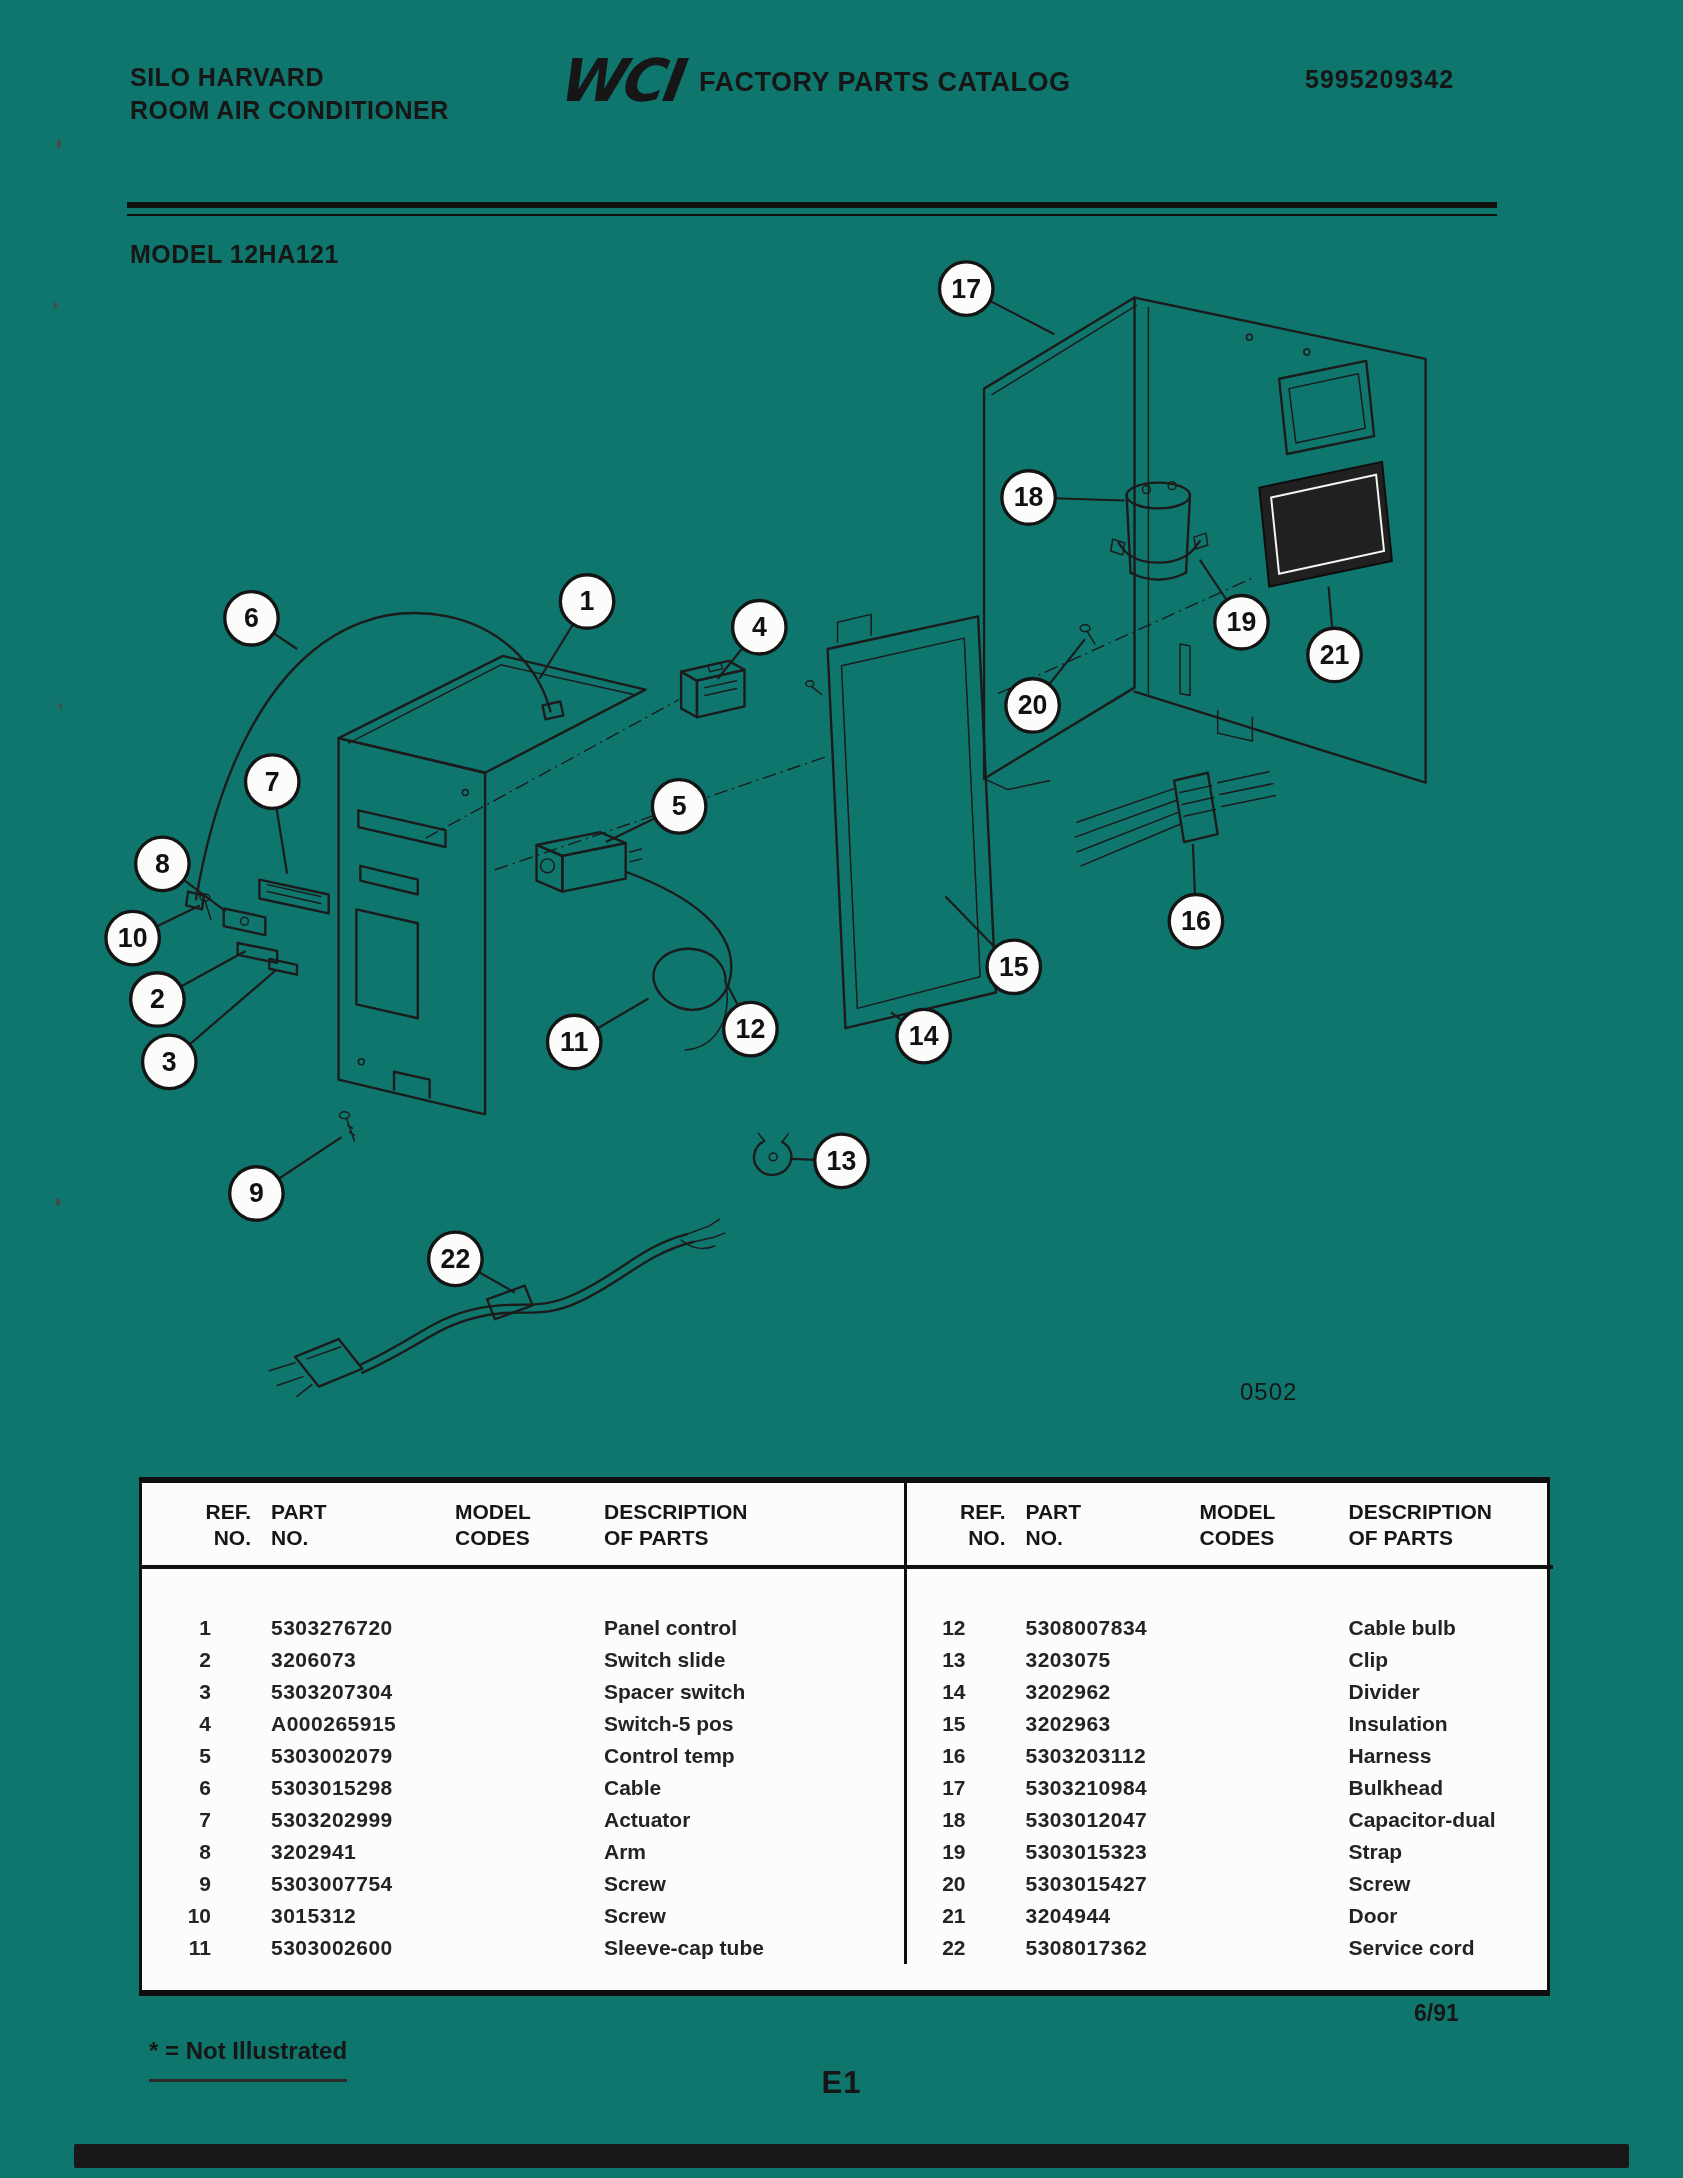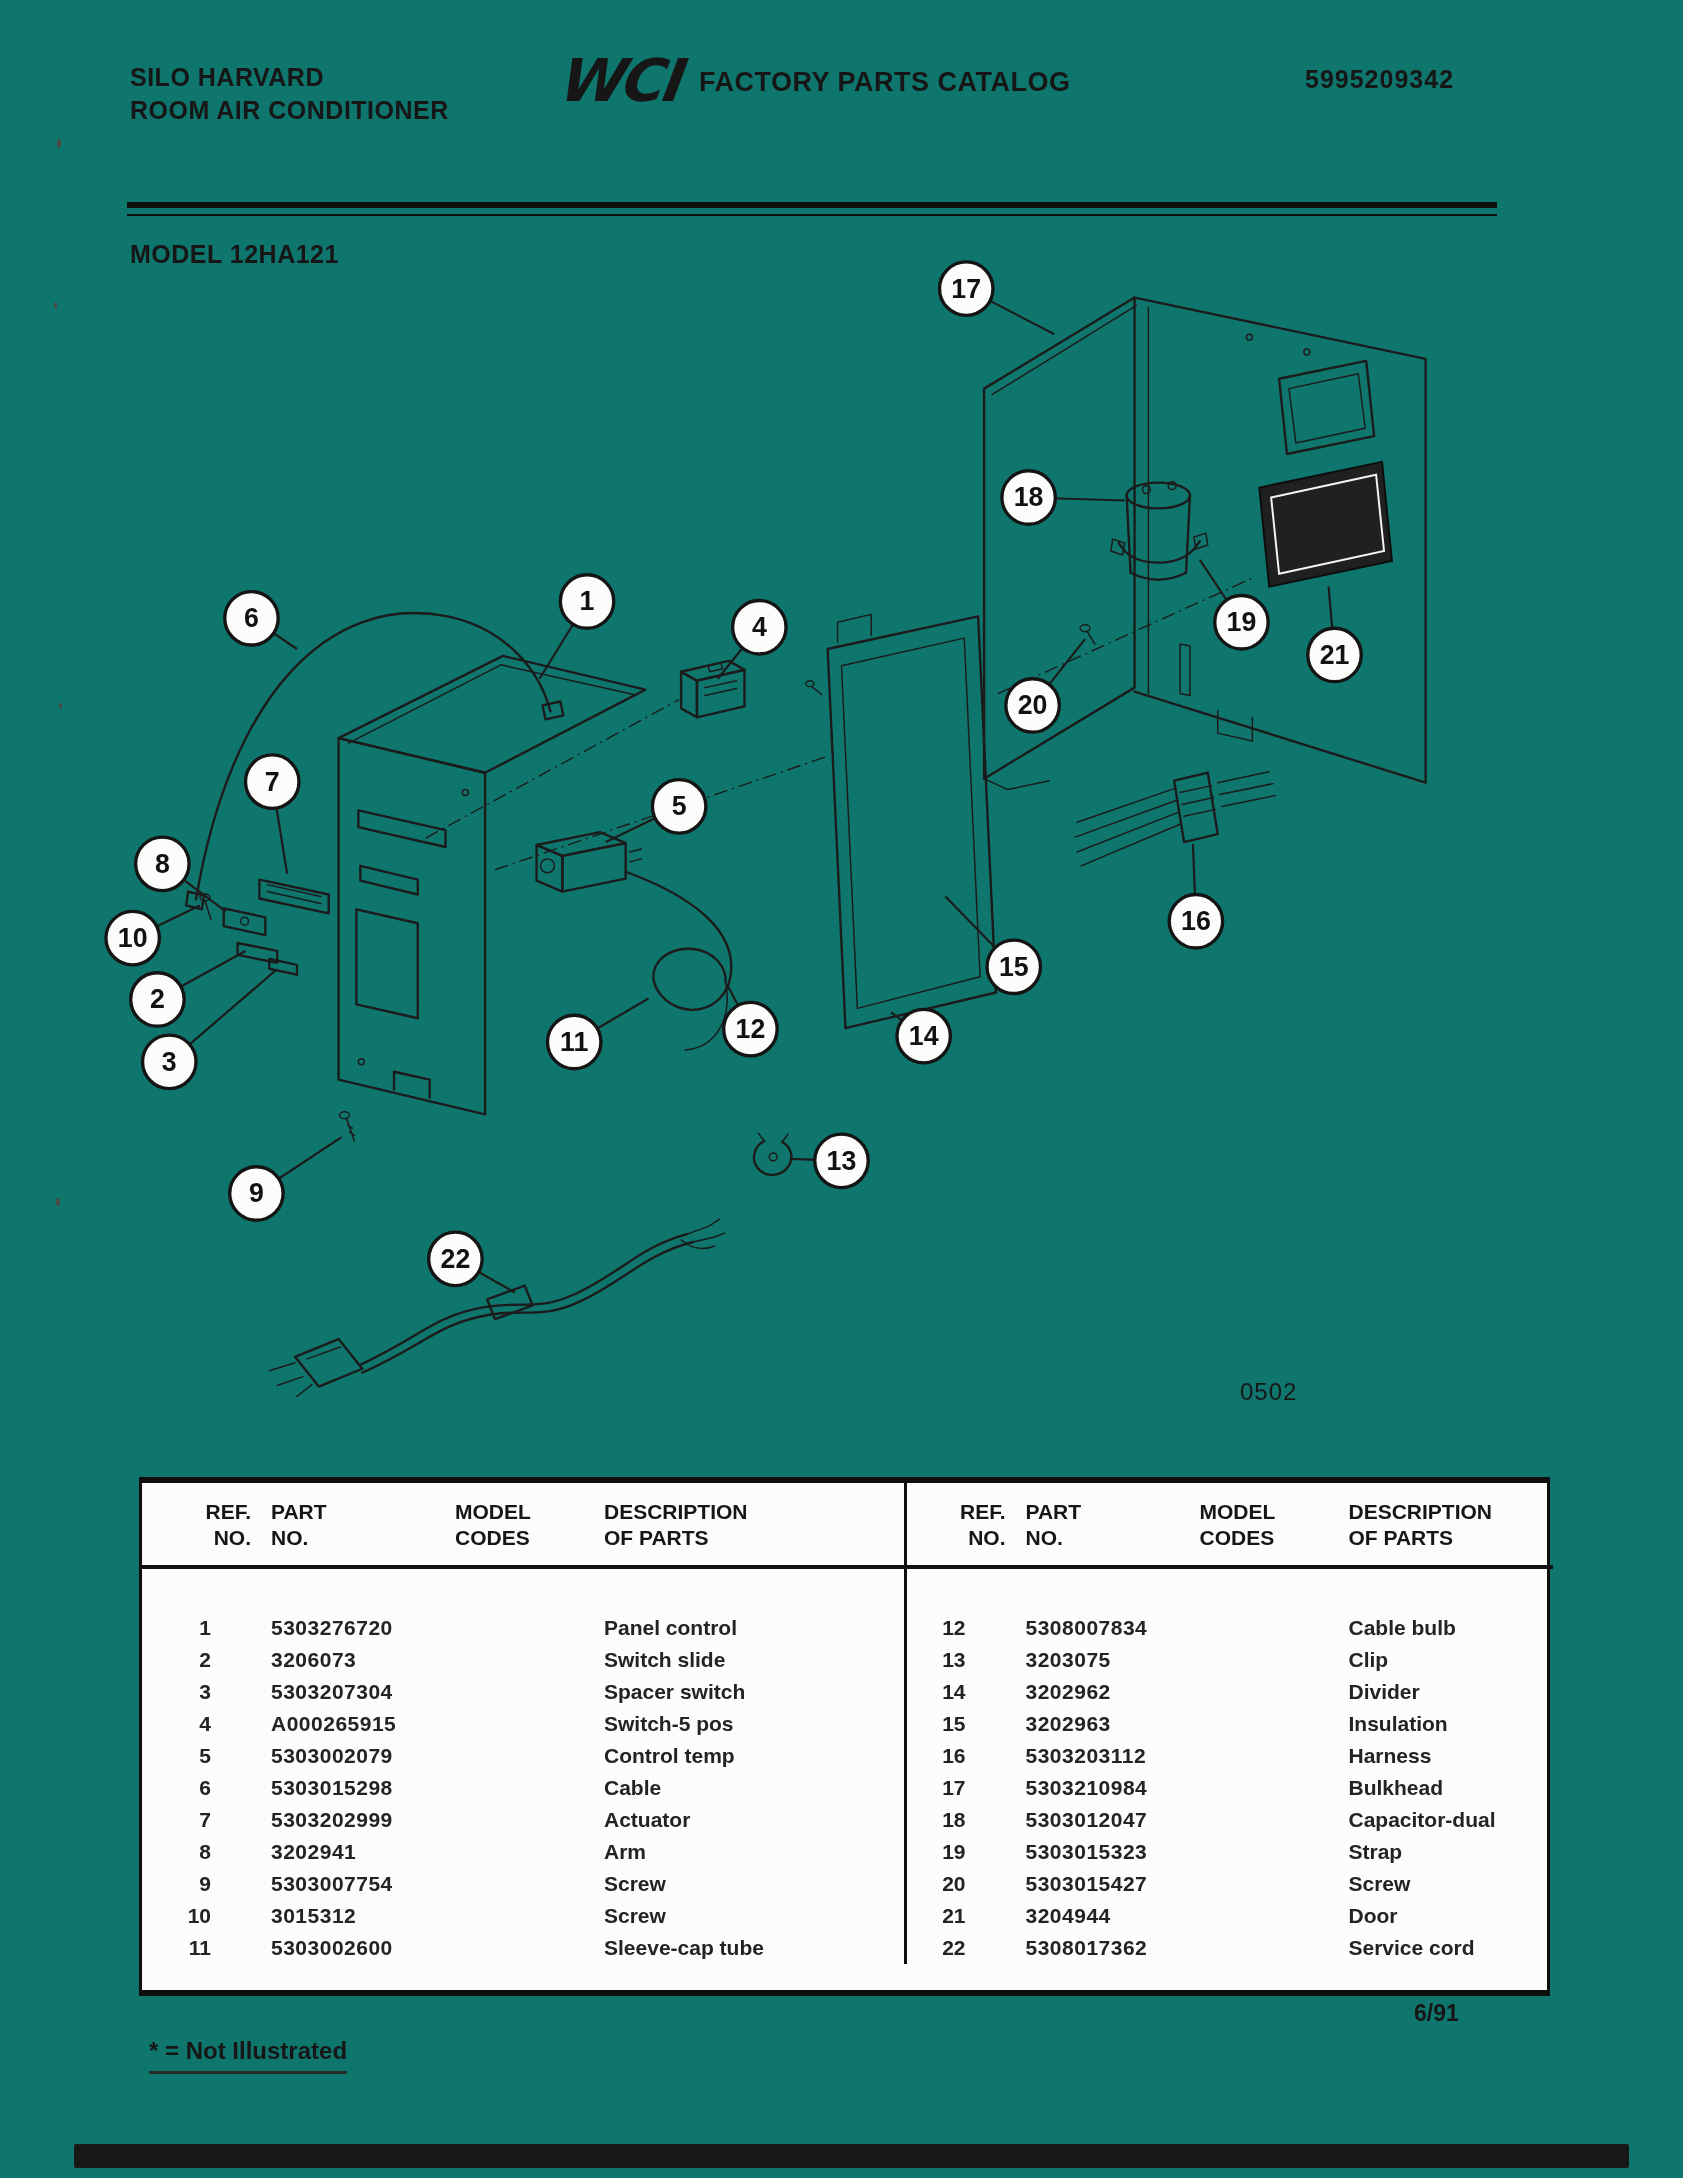--- a/index.html
+++ b/index.html
@@ -48,21 +48,21 @@
   .half th.c0{padding-left:38px;text-align:right;}
   .half th.c1{padding-left:20px;}
   .half th.c2{padding-left:6px;}
   .half th.c3{padding-left:6px;}
   .half td{line-height:30px;font-weight:bold;color:#232323;}
   .half td.c0{text-align:right;padding-right:40px;}
   .half td.c1{padding-left:20px;letter-spacing:0.5px;}
   .half td.c3{padding-left:6px;}
   .half tbody tr:first-child td{padding-top:44px;}
   
-  .footnote{position:absolute;left:149px;top:2037px;font-weight:bold;font-size:24px;border-bottom:3px solid #2a2a2a;padding-bottom:6px;}
+  .footnote{position:absolute;left:149px;top:2037px;font-weight:bold;font-size:24px;border-bottom:3px solid #2a2a2a;padding-bottom:14px;}
   .issue-date{position:absolute;left:1414px;top:2000px;font-weight:bold;font-size:23px;}
   .page-number{position:absolute;left:0;width:100%;top:2065px;text-align:center;font-weight:bold;font-size:31px;letter-spacing:1px;}
   
   .bottom-band{position:absolute;left:74px;right:54px;top:2144px;height:24px;background:#181818;border-radius:2px;}
   .speck{position:absolute;background:#4a4a46;border-radius:50%;}
   .s1{left:57px;top:139px;width:4px;height:9px;}
   .s2{left:54px;top:302px;width:3px;height:7px;}
   .s3{left:59px;top:703px;width:3px;height:6px;}
   .s4{left:56px;top:1198px;width:4px;height:8px;}
 </style>
@@ -465,20 +465,21 @@
             <td class="c1">5308017362</td>
             <td class="c2"></td>
             <td class="c3">Service cord</td>
           </tr>
         </tbody>
     </table>
   </div>
 
   <div class="footnote">* = Not Illustrated</div>
   <div class="issue-date">6/91</div>
+  <div class="page-number">E1</div>
 
   <div class="bottom-band"></div>
   <div class="speck s1"></div>
   <div class="speck s2"></div>
   <div class="speck s3"></div>
   <div class="speck s4"></div>
 </div>
 
 
 </body></html>

